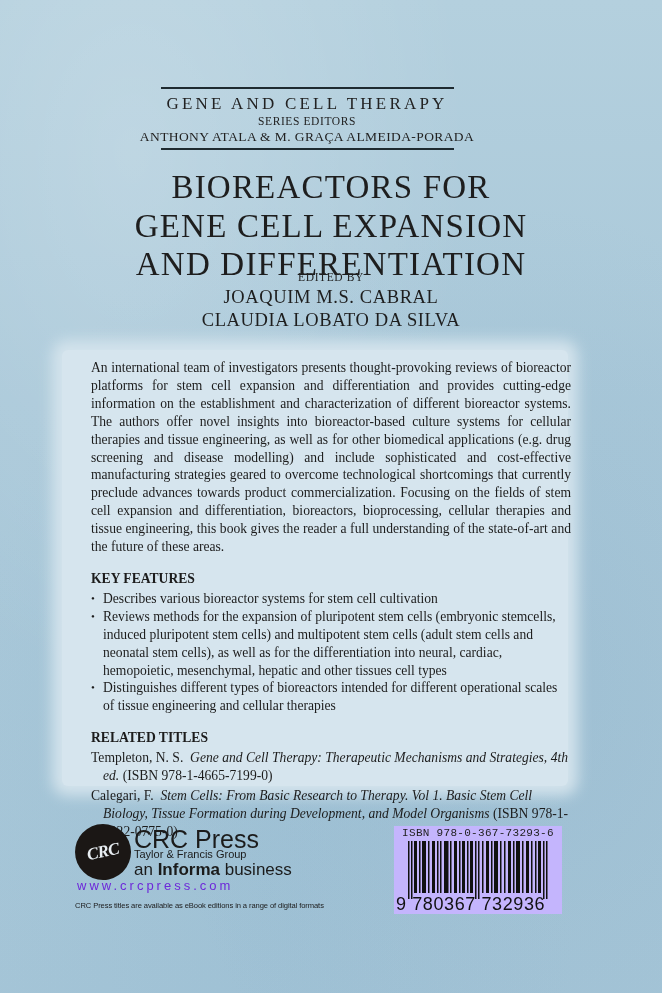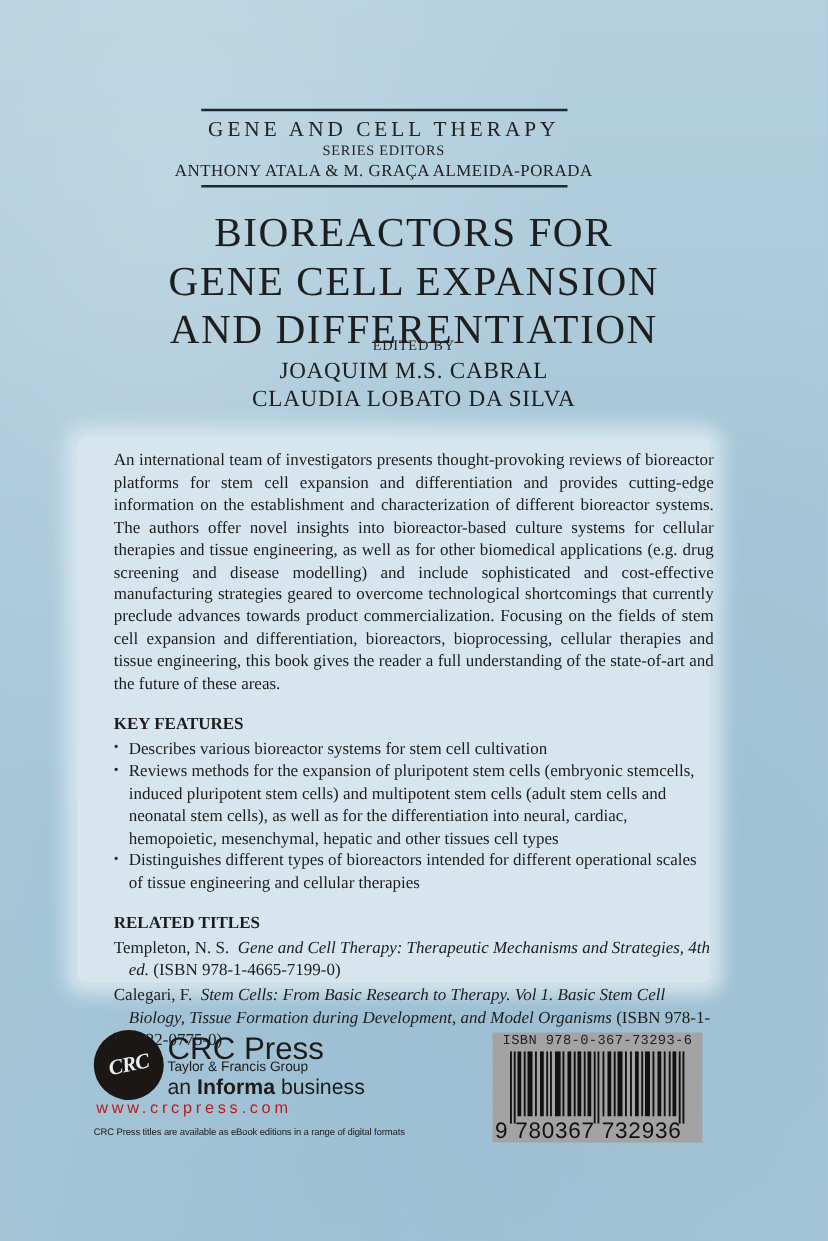--- a/index.html
+++ b/index.html
@@ -79,29 +79,29 @@
     position: absolute; left: 59px; top: 24px; font-family: "Liberation Sans", sans-serif;
     font-size: 11px; color: #1b1b1b;
   }
   .crc-informa {
     position: absolute; left: 59px; top: 36px; font-family: "Liberation Sans", sans-serif;
     font-size: 17px; color: #1b1b1b;
   }
   .crc-informa b { font-weight: bold; }
   .crc-url {
     position: absolute; left: 2px; top: 54px; font-family: "Liberation Sans", sans-serif;
-    font-size: 13px; letter-spacing: 3px; color: #b91c1c;
+    font-size: 13px; letter-spacing: 3px; color: #6d28d9;
   }
   .ebook-note {
     position: absolute; left: 75px; top: 901px; font-family: "Liberation Sans", sans-serif;
     font-size: 7.6px; color: #1b1b1b; letter-spacing: -0.1px;
   }
   .barcode {
     position: absolute; left: 394px; top: 826px; width: 168px; height: 88px;
-    background: #a3a3a3;
+    background: #c4b5fd;
   }
   .isbn-text {
     position: absolute; left: 0; top: 1px; width: 168px; text-align: center;
     font-family: "Liberation Mono", "DejaVu Sans Mono", monospace; font-size: 11px; color: #222;
     letter-spacing: 0.3px;
   }
   .bars { position: absolute; left: 10px; top: 15px; width: 150px; height: 58px; }
   .ean-digits {
     position: absolute; left: 2px; top: 68px; width: 166px;
     font-family: "Liberation Sans", sans-serif; font-size: 18px; color: #111; letter-spacing: 0.6px;

